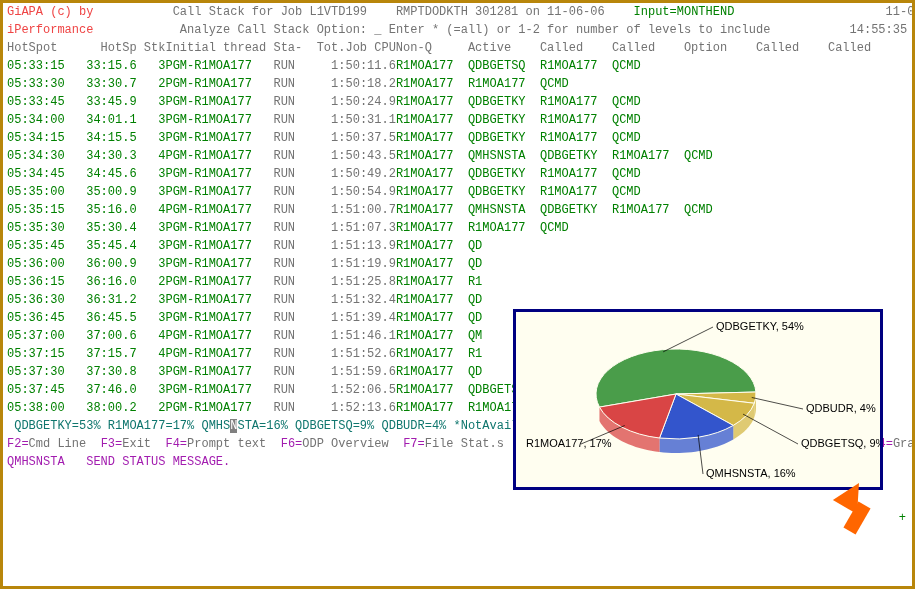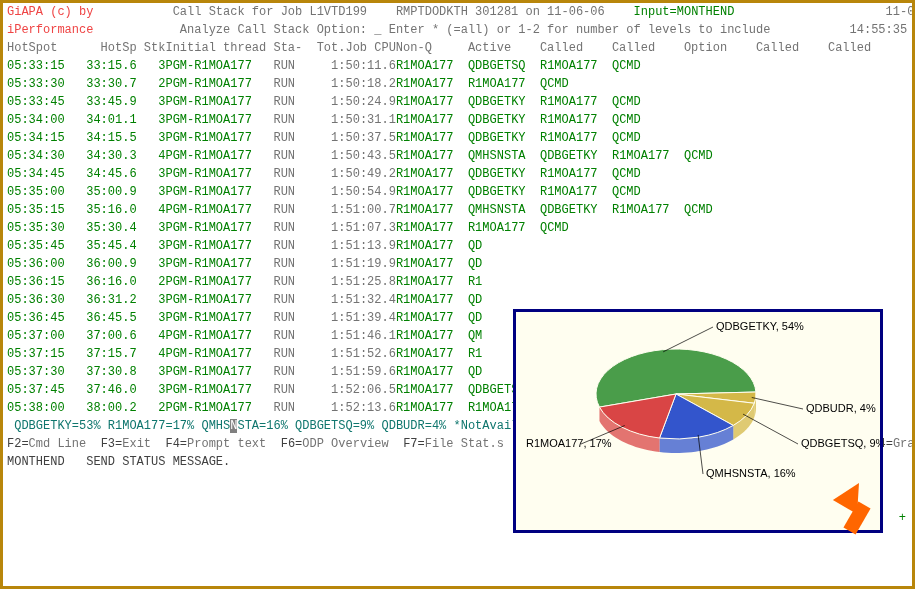--- a/index.html
+++ b/index.html
@@ -20,28 +20,28 @@
   }
   .line {
     white-space: pre;
     height: 18px;
     padding-left: 4px;
   }
   .purple { color: #ef4444; }
   .blue { color: #737373; }
   .green { color: #008000; }
   .magenta { color: #0f766e; }
-  .black { color: #404040; }
+  .black { color: #a21caf; }
   .cursor { background: #808080; color:#ffffff;}
   .pie-container {
     position: absolute;
     top: 306px;
     left: 510px;
     width: 370px;
-    height: 224px;
+    height: 181px;
     background: #fffef0;
     border: 3px solid #000080;
     box-sizing: border-box;
   }
   .arrow {
     position: absolute;
     top: 478px;
     left: 835px;
     width: 0; height: 0;
   }
@@ -98,21 +98,21 @@
       <div class="line"><span class="green">05:37:15  </span><span class="green"> 37:15.7</span><span class="green">   4</span><span class="green">PGM-R1MOA177   </span><span class="blue">RUN  </span><span class="blue">   1:51:52.6</span><span class="green">R1MOA177  </span><span class="green">R1        </span><span class="green">          </span><span class="green">          </span><span class="green">          </span><span class="green">          </span><span class="green">          </span></div>
       <div class="line"><span class="green">05:37:30  </span><span class="green"> 37:30.8</span><span class="green">   3</span><span class="green">PGM-R1MOA177   </span><span class="blue">RUN  </span><span class="blue">   1:51:59.6</span><span class="green">R1MOA177  </span><span class="green">QD        </span><span class="green">          </span><span class="green">          </span><span class="green">          </span><span class="green">          </span><span class="green">          </span></div>
       <div class="line"><span class="green">05:37:45  </span><span class="green"> 37:46.0</span><span class="green">   3</span><span class="green">PGM-R1MOA177   </span><span class="blue">RUN  </span><span class="blue">   1:52:06.5</span><span class="green">R1MOA177  </span><span class="green">QDBGETSQ  </span><span class="green">R1MOA177  </span><span class="green">QCMD      </span><span class="green">          </span><span class="green">          </span><span class="green">          </span></div>
       <div class="line"><span class="green">05:38:00  </span><span class="green"> 38:00.2</span><span class="green">   2</span><span class="green">PGM-R1MOA177   </span><span class="blue">RUN  </span><span class="blue">   1:52:13.6</span><span class="green">R1MOA177  </span><span class="green">R1MOA177  </span><span class="green">QCMD      </span><span class="green">          </span><span class="green">          </span><span class="green">          </span><span class="green">          </span></div>
     </div>
 
 <div class="line"> <span class="magenta">QDBGETKY=53% R1MOA177=17% QMHS</span><span class="cursor">N</span><span class="magenta">STA=16% QDBGETSQ=9% QDBUDR=4% *NotAvail=0%</span></div>
 
 <div class="line" id="fkeys"><span class="black">F2=</span><span class="blue">Cmd Line</span><span>  </span><span class="black">F3=</span><span class="blue">Exit</span><span>  </span><span class="black">F4=</span><span class="blue">Prompt text</span><span>  </span><span class="black">F6=</span><span class="blue">ODP Overview</span><span>  </span><span class="black">F7=</span><span class="blue">File Stat.s</span><span>  </span><span class="black">F8=</span><span class="blue">File Analysis</span><span>  </span><span class="black">F10=</span><span class="blue">Details</span><span>  </span><span class="black">F11=</span><span class="blue">Whole stack</span><span>  </span><span class="black">F14=</span><span class="blue">Graph</span></div>
 
-<div class="line black">MONTHEND   SEND STATUS MESSAGE.</div>
+<div class="line black">QMHSNSTA   SEND STATUS MESSAGE.</div>
 
 <span class="plus green">+</span>
 
 <div class="pie-container">
   <svg id="pie-svg" width="364" height="174">
         <path d="M240 82L239.99570083882924 82.46651815205875L239.98280381738664 82.93298616319939L239.96131032183155 83.3993538978929L239.93122266226396 83.86557123138783L239.8925440724764 84.3315880550978L239.84527870960608 84.79735428198696L239.78943165368835 85.26281985195335L239.72500890711058 85.72793473720938L239.652017393967 86.19264894765868L239.5704649593146 86.65691253626902L239.4803603683299 87.12067560444056L239.38171330536687 87.58388830736895L239.27453437291607 88.04650085940251L239.15883509046512 88.50846353939323L239.0346278932606 88.96972669604071L238.90192613097148 89.43024075322862L238.76074406625435 89.88995621535314L238.61109687322048 90.34882367264265L238.4530006358049 90.8067938064683L238.28647234603778 91.26381739464466L238.28647234603778 105.26381739464466L238.4530006358049 104.8067938064683L238.61109687322048 104.34882367264265L238.76074406625435 103.88995621535314L238.90192613097148 103.43024075322862L239.0346278932606 102.96972669604071L239.15883509046512 102.50846353939323L239.27453437291607 102.04650085940251L239.38171330536687 101.58388830736895L239.4803603683299 101.12067560444056L239.5704649593146 100.65691253626902L239.652017393967 100.19264894765868L239.72500890711058 99.72793473720938L239.78943165368835 99.26281985195335L239.84527870960608 98.79735428198696L239.8925440724764 98.3315880550978L239.93122266226396 97.86557123138783L239.96131032183155 97.3993538978929L239.98280381738664 96.93298616319939L239.99570083882924 96.46651815205875L240 96Z" fill="#d4b848" opacity="0.75"></path>
         <path d="M238.28647234603778 91.26381739464466L237.7895936318141 92.50504137351575L237.2305311066619 93.73786778304536L236.60973167660978 94.96131112066462L235.92769159922358 96.17439338448872L235.18495608690557 97.37614485511675L234.3821188710601 98.56560487081052L233.5198217274737 99.7418225954328L232.59875396328937 100.90385777853129L231.6196518659849 102.05078150696033L230.58329811479626 103.18167694743997L229.4905211550553 104.29564007945834L228.3421945359436 105.39178041793193L227.13923621219055 106.46922172504566L225.88260781027418 107.52710271070404L224.57331385971202 108.56457772103326L223.21240099005522 109.58081741438394L221.80095709422915 110.57500942429422L220.3401104588883 111.54635900888304L218.83102886248128 112.49408968615461L217.2749186417465 113.41744385470628L217.2749186417465 127.41744385470628L218.83102886248128 126.49408968615461L220.3401104588883 125.54635900888304L221.80095709422915 124.57500942429422L223.21240099005522 123.58081741438394L224.57331385971202 122.56457772103326L225.88260781027418 121.52710271070404L227.13923621219055 120.46922172504566L228.3421945359436 119.39178041793193L229.4905211550553 118.29564007945834L230.58329811479626 117.18167694743997L231.6196518659849 116.05078150696033L232.59875396328937 114.90385777853129L233.5198217274737 113.7418225954328L234.3821188710601 112.56560487081052L235.18495608690557 111.37614485511675L235.92769159922358 110.17439338448872L236.60973167660978 108.96131112066462L237.2305311066619 107.73786778304536L237.7895936318141 106.50504137351575L238.28647234603778 105.26381739464466Z" fill="#d4b848" opacity="0.75"></path>
         <path d="M217.2749186417465 113.41744385470628L214.39627029779354 114.9964905800152L211.38021225412675 116.49218530642074L208.23436333512197 117.9007497792357L204.96667022817044 119.2186258423553L201.58538740965673 120.4424844264683L198.09905629343513 121.56923395857504L194.5164836544767 122.59602817156913L190.8467193821917 123.52027329415517L187.0990336196233 124.33963460294015L183.28289334626174 125.05204232014736L179.4079384636326 125.65569684205477L175.4839574440688 126.14907328495003L171.52086260418017 126.5309253371193L167.52866506548114 126.8002884071386L163.5174494654292 126.95648206051561L159.49734848275529 126.99911173852617L155.47851724143803 126.92806975490387L151.47110765797922 126.74353556786495L147.4852427967815 126.4459753267812L143.53099129840948 126.03614069464624L143.53099129840948 140.03614069464624L147.4852427967815 140.4459753267812L151.47110765797922 140.74353556786497L155.47851724143803 140.92806975490387L159.49734848275529 140.99911173852615L163.5174494654292 140.9564820605156L167.52866506548114 140.8002884071386L171.52086260418017 140.5309253371193L175.4839574440688 140.14907328495002L179.4079384636326 139.65569684205477L183.28289334626174 139.05204232014736L187.0990336196233 138.33963460294015L190.8467193821917 137.52027329415517L194.5164836544767 136.59602817156912L198.09905629343513 135.56923395857504L201.58538740965673 134.4424844264683L204.96667022817044 133.2186258423553L208.23436333512197 131.9007497792357L211.38021225412675 130.49218530642074L214.39627029779354 128.9964905800152L217.2749186417465 127.41744385470628Z" fill="#3355cc" opacity="0.75"></path>
         <path d="M143.53099129840948 126.03614069464624L139.3754089428752 125.47883490767717L135.2786404500042 124.79754323328191L131.25236831952873 123.99420846852544L127.30807402109207 123.07112143315763L123.45700525325603 122.0309144370252L119.7101438691391 120.87655377367759L116.07817456014945 119.61133126157216L112.57145438711524 118.23885485700048L109.19998324569914 116.76303836550389L105.97337535031802 115.18809028111781L102.90083181788629 113.51850178527128L99.99111442956321 111.75903393956432L97.25252064532718 109.91470410894502L94.69285994262526 107.99077165400203L92.31943154657262 105.99272293317348L90.13900361520638 103.92625565763993L88.15779393915072 101.79726264351615L86.38145221073036 99.6118150076741L84.81504391309441 97.37614485511673L83.46303587529354 95.09662750727222L83.46303587529354 109.09662750727222L84.81504391309441 111.37614485511673L86.38145221073036 113.6118150076741L88.15779393915072 115.79726264351615L90.13900361520638 117.92625565763993L92.31943154657262 119.99272293317348L94.69285994262526 121.99077165400203L97.25252064532718 123.91470410894502L99.99111442956321 125.75903393956432L102.90083181788629 127.51850178527128L105.97337535031802 129.1880902811178L109.19998324569914 130.7630383655039L112.57145438711524 132.2388548570005L116.07817456014945 133.61133126157216L119.7101438691391 134.87655377367759L123.45700525325603 136.03091443702522L127.30807402109207 137.07112143315763L131.25236831952873 137.99420846852544L135.2786404500042 138.7975432332819L139.3754089428752 139.47883490767717L143.53099129840948 140.03614069464624Z" fill="#d94545" opacity="0.75"></path>
         <path d="M 160 82 L 83.46303587529357 95.09662750727225 A 80 45 0 1 1 239.92263477424996 80.02143467569609 Z" fill="#4a9d4a" stroke="#fffef0" stroke-width="1"></path>

